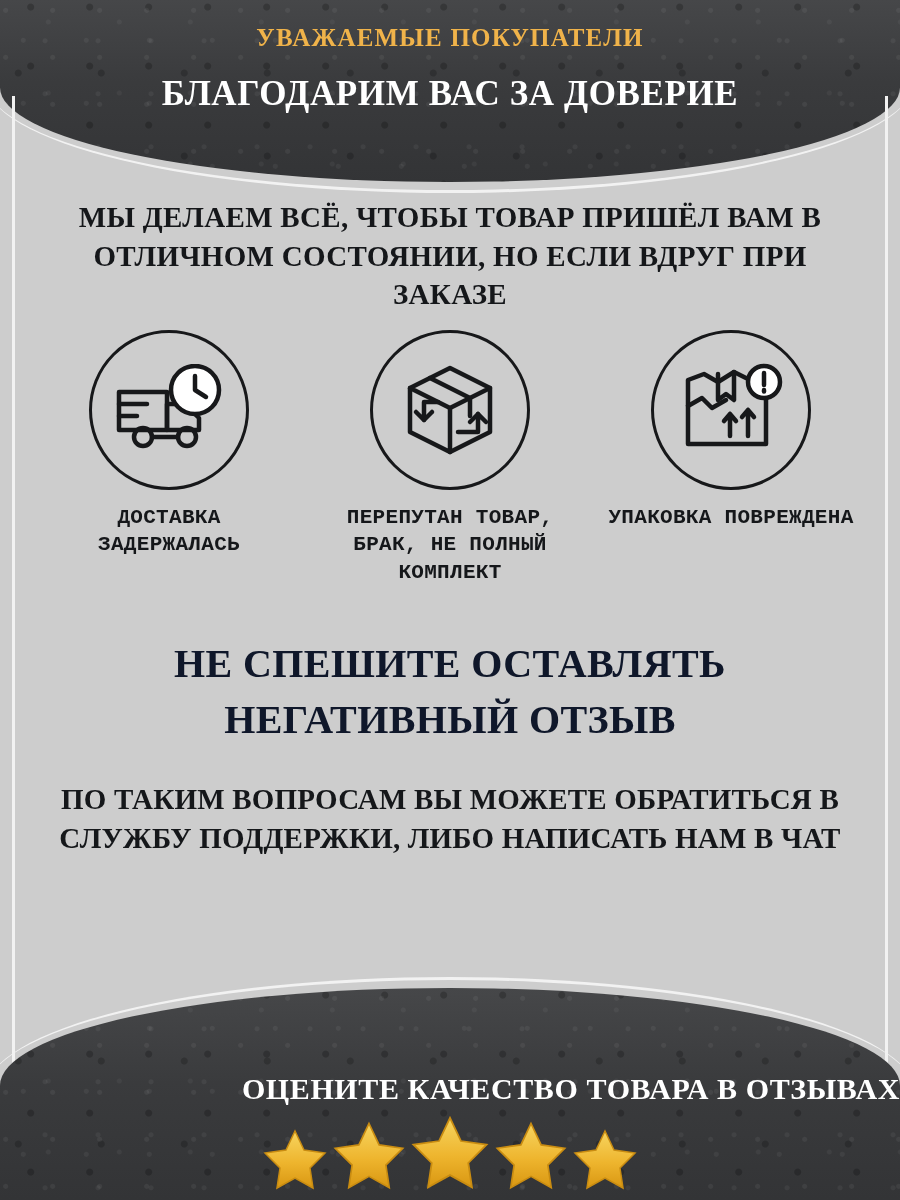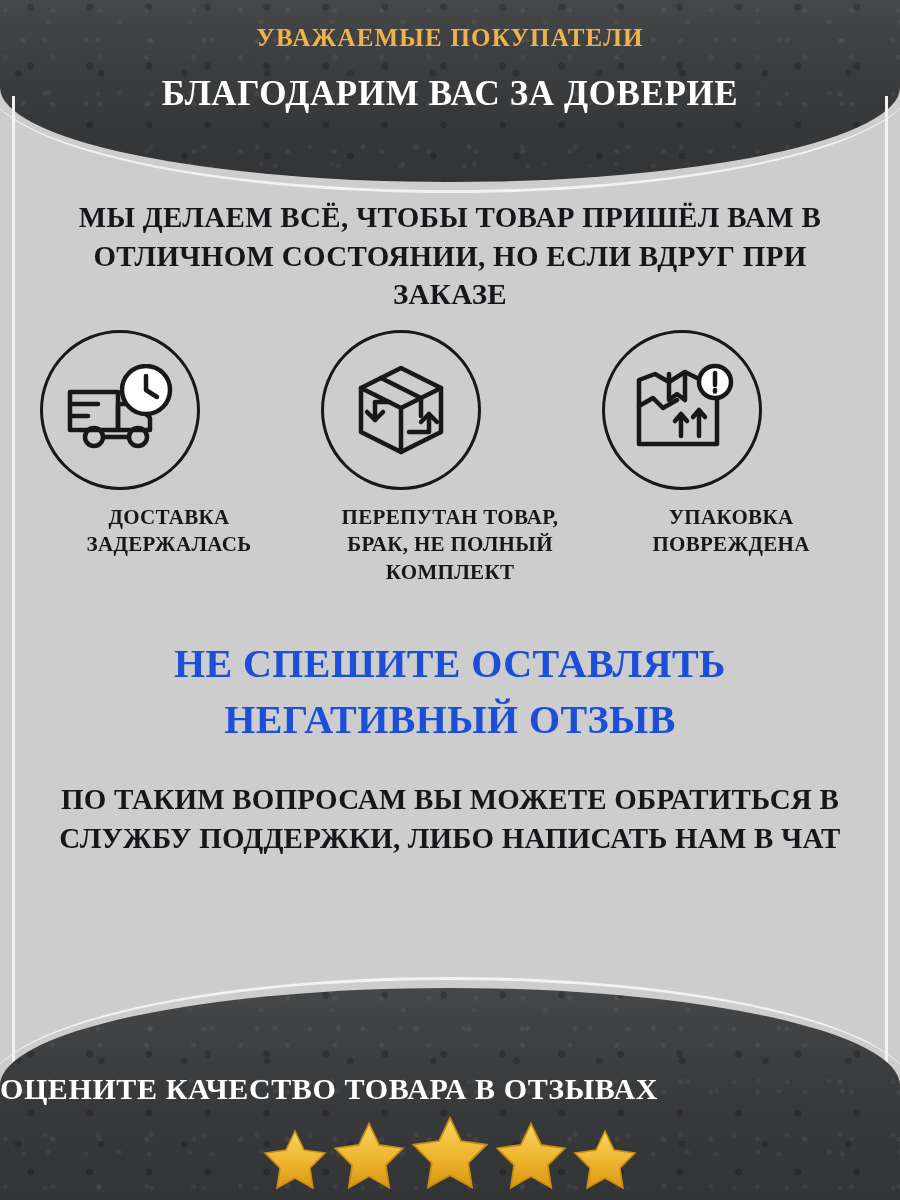--- a/index.html
+++ b/index.html
@@ -135,20 +135,22 @@
     left: 40px;
     width: 820px;
     display: flex;
     justify-content: space-between;
     align-items: flex-start;
   }
   .icon-item {
     width: 258px;
     display: flex;
     flex-direction: column;
+    align-items: center;
+    font-family: Liberation Mono, monospace;
   }
   .icon-circle {
     width: 160px;
     height: 160px;
     border-radius: 50%;
     border: 3.5px solid #17181a;
     display: flex;
     align-items: center;
     justify-content: center;
     box-sizing: border-box;
@@ -164,21 +166,21 @@
     letter-spacing: 0.3px;
     text-transform: uppercase;
   }
 
   .headline {
     position: absolute;
     top: 636px;
     left: 60px;
     width: 780px;
     text-align: center;
-    color: #1d4ed8;
+    color: #0f172a;
     font-size: 40px;
     font-weight: bold;
     line-height: 1.4;
     letter-spacing: 0.4px;
     text-transform: uppercase;
   }
 
   .support-text {
     position: absolute;
     top: 780px;
@@ -192,21 +194,21 @@
     letter-spacing: 0.2px;
     text-transform: uppercase;
   }
 
   
   .footer-text {
     position: absolute;
     bottom: 92px;
     left: 0;
     width: 900px;
-    text-align: left;
+    text-align: right;
     color: #ffffff;
     font-size: 30px;
     font-weight: bold;
     line-height: 1.3;
     letter-spacing: 0.6px;
     text-transform: uppercase;
   }
   .stars {
     position: absolute;
     bottom: 10px;

